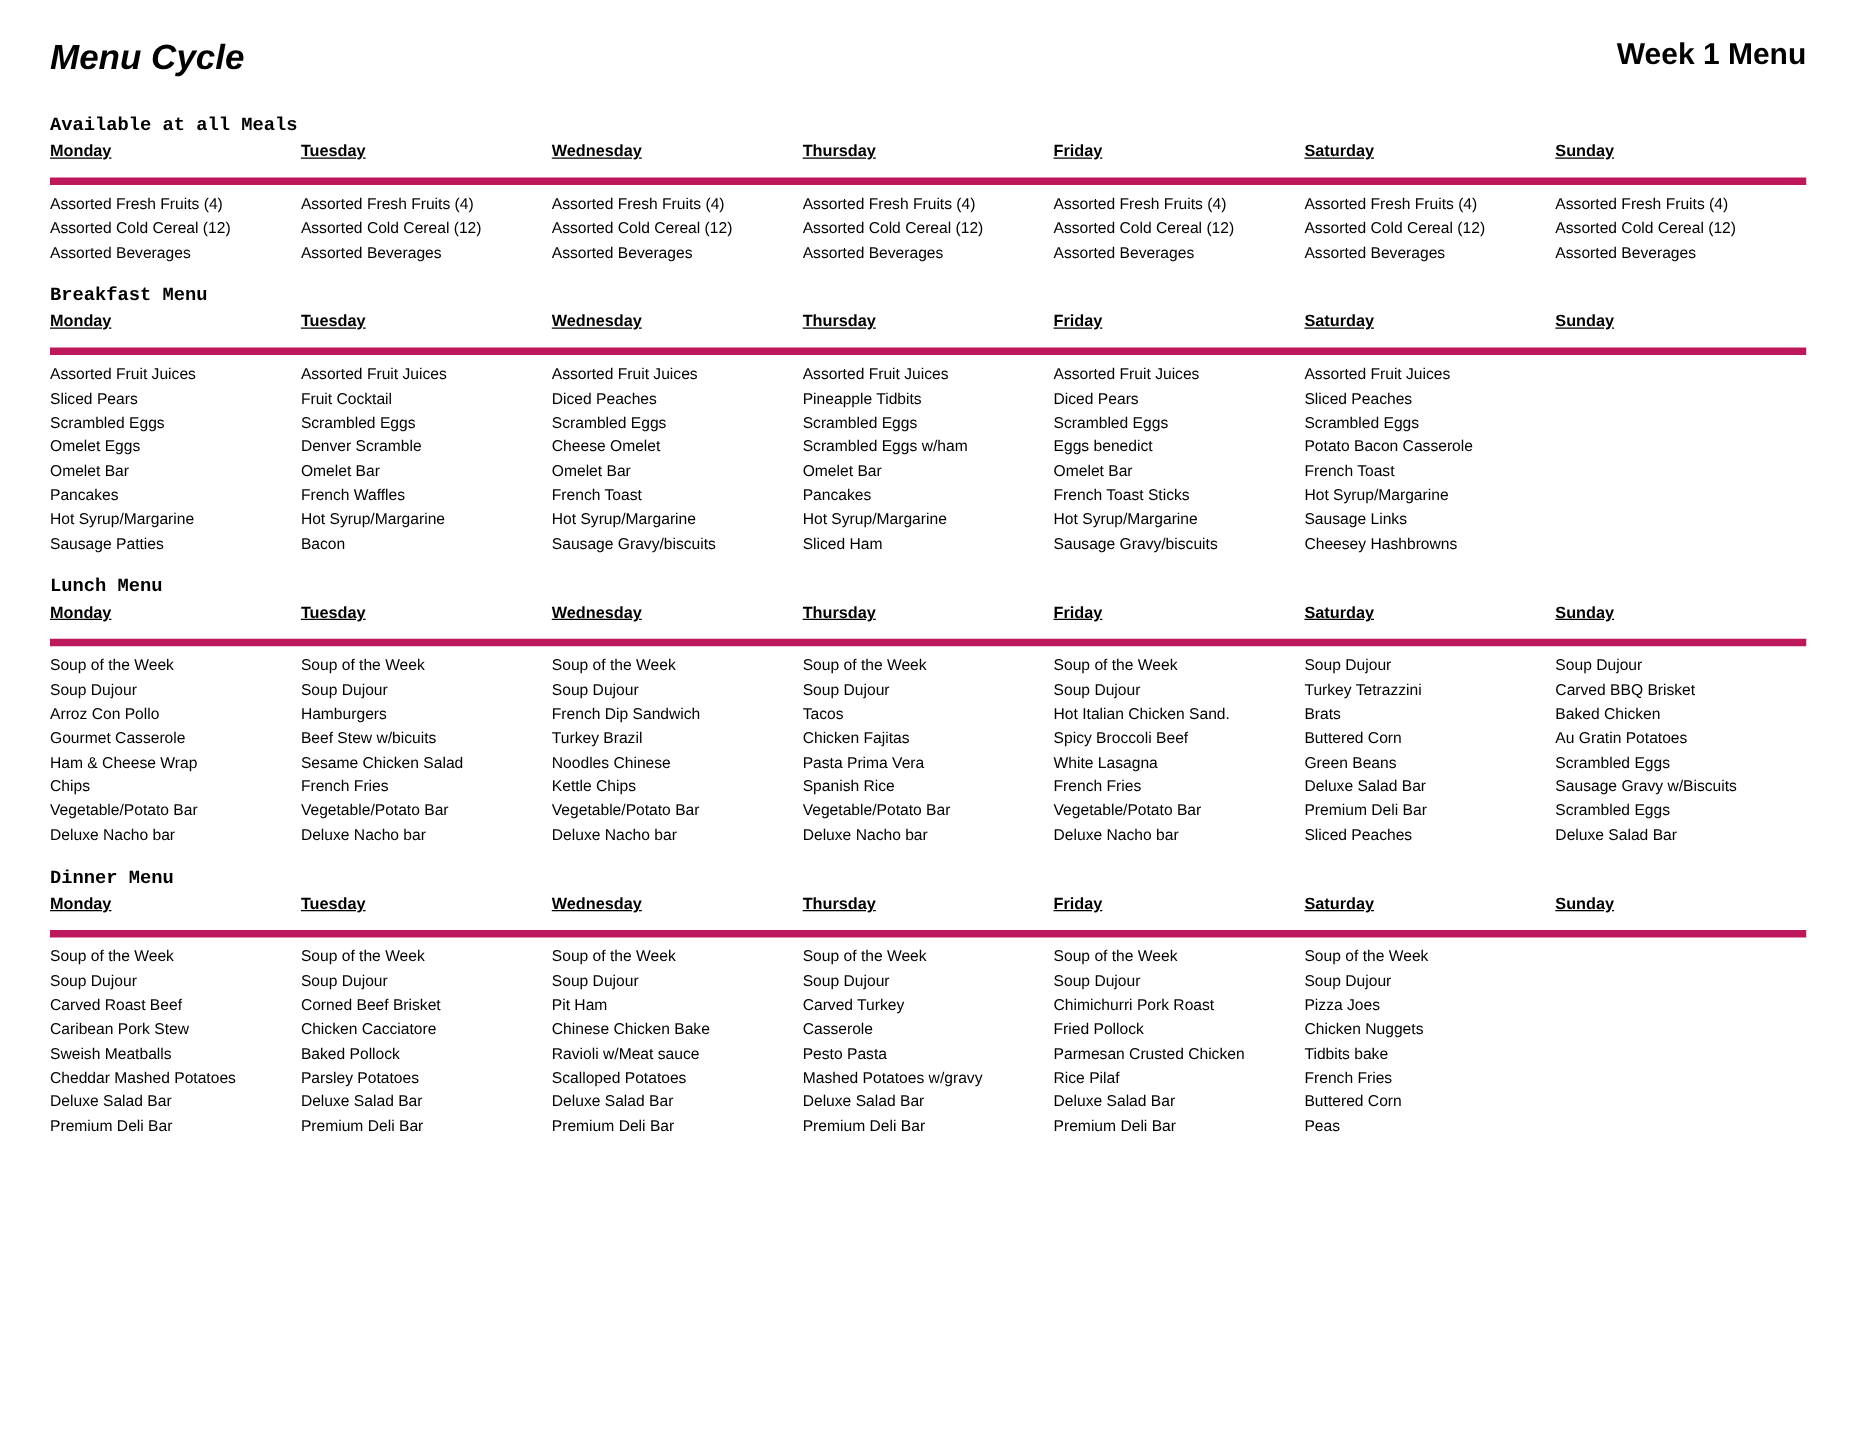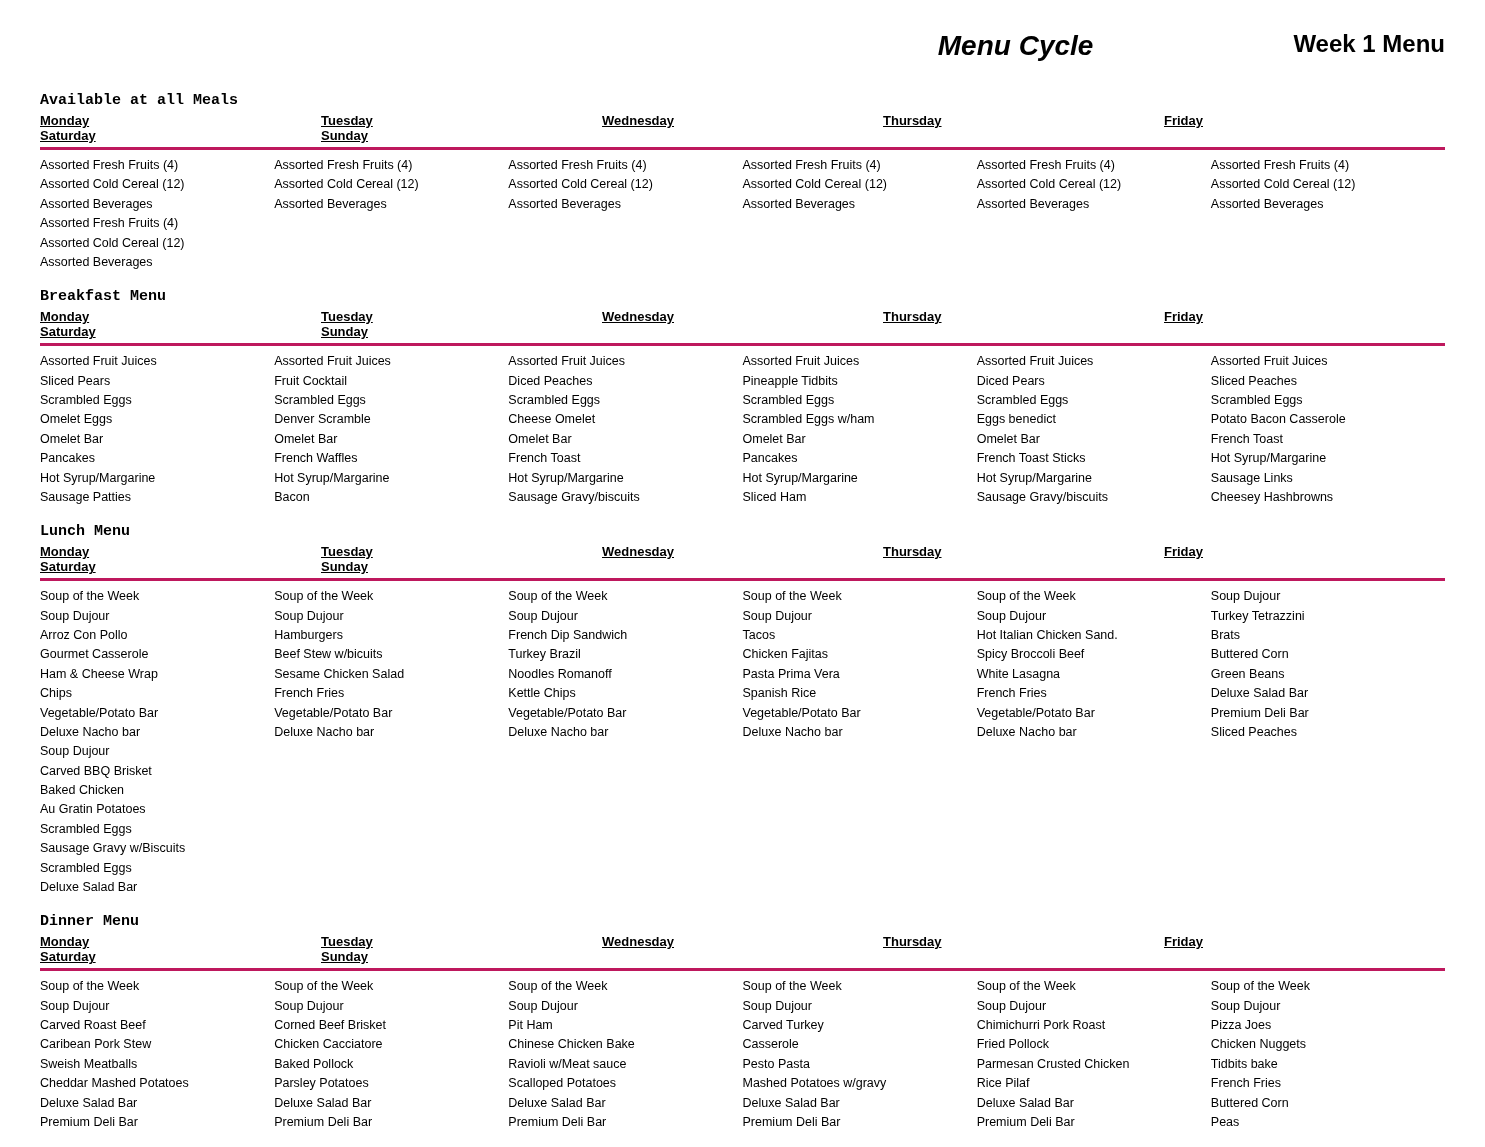--- a/index.html
+++ b/index.html
@@ -5,21 +5,21 @@
     * { margin: 0; padding: 0; box-sizing: border-box; }
     body {
       background: #fff;
       font-family: Arial, Helvetica, sans-serif;
       font-size: 13px;
       color: #000;
       padding: 30px 40px;
     }
     .header {
       display: flex;
-      justify-content: flex-end;
+      justify-content: space-between;
       gap: 200px;
       margin-bottom: 30px;
     }
     .header-left {
       font-style: italic;
       font-size: 28px;
       font-weight: bold;
     }
     .header-right {
       font-size: 24px;
@@ -28,33 +28,33 @@
     }
     .section-title {
       font-size: 15px;
       font-weight: bold;
       margin-bottom: 4px;
       margin-top: 16px;
       font-family: Liberation Mono, monospace;
     }
     .day-row {
       display: grid;
-      grid-template-columns: repeat(5, 1fr);
-      border-bottom: 3px solid #be185d;
+      grid-template-columns: repeat(7, 1fr);
+      border-bottom: 6px solid #be185d;
       margin-bottom: 6px;
-      padding-bottom: 4px;
+      padding-bottom: 14px;
     }
     .day-cell {
       font-weight: bold;
       text-decoration: underline;
       font-size: 13px;
     }
     .menu-grid {
       display: grid;
-      grid-template-columns: repeat(6, 1fr);
+      grid-template-columns: repeat(7, 1fr);
       gap: 0;
       margin-bottom: 10px;
     }
     .menu-col {
       padding-right: 8px;
       vertical-align: top;
       font-size: 12.5px;
       line-height: 1.55;
     }
     .menu-col div {
@@ -220,21 +220,21 @@
       <div>Sesame Chicken Salad</div>
       <div>French Fries</div>
       <div>Vegetable/Potato Bar</div>
       <div>Deluxe Nacho bar</div>
     </div>
     <div class="menu-col">
       <div>Soup of the Week</div>
       <div>Soup Dujour</div>
       <div>French Dip Sandwich</div>
       <div>Turkey Brazil</div>
-      <div>Noodles Romanoff</div>
+      <div>Noodles Chinese</div>
       <div>Kettle Chips</div>
       <div>Vegetable/Potato Bar</div>
       <div>Deluxe Nacho bar</div>
     </div>
     <div class="menu-col">
       <div>Soup of the Week</div>
       <div>Soup Dujour</div>
       <div>Tacos</div>
       <div>Chicken Fajitas</div>
       <div>Pasta Prima Vera</div>

